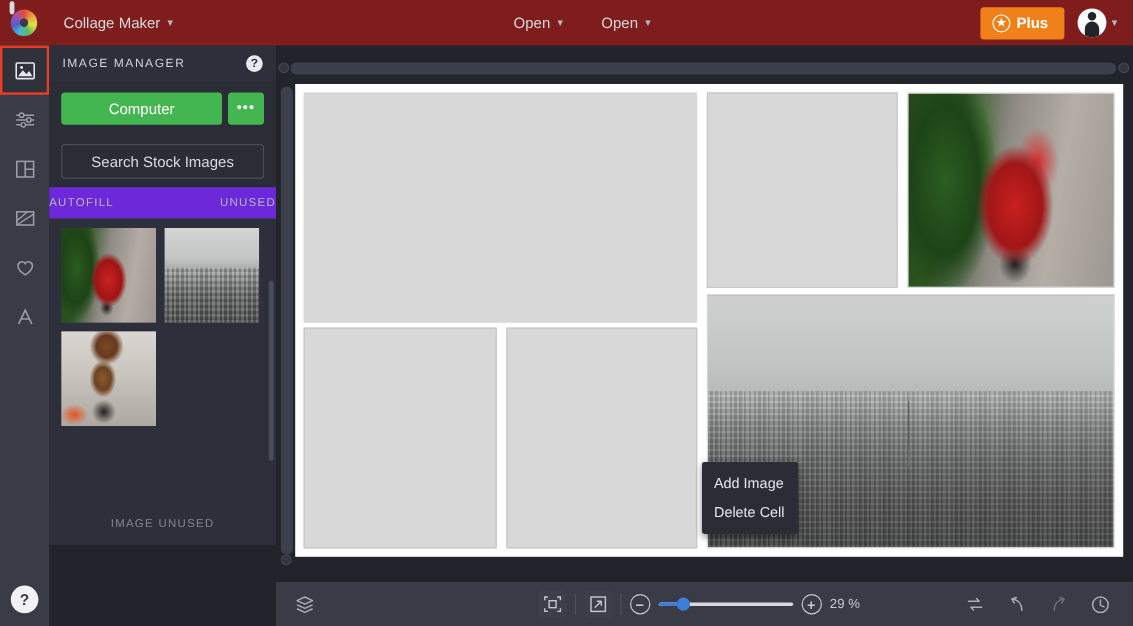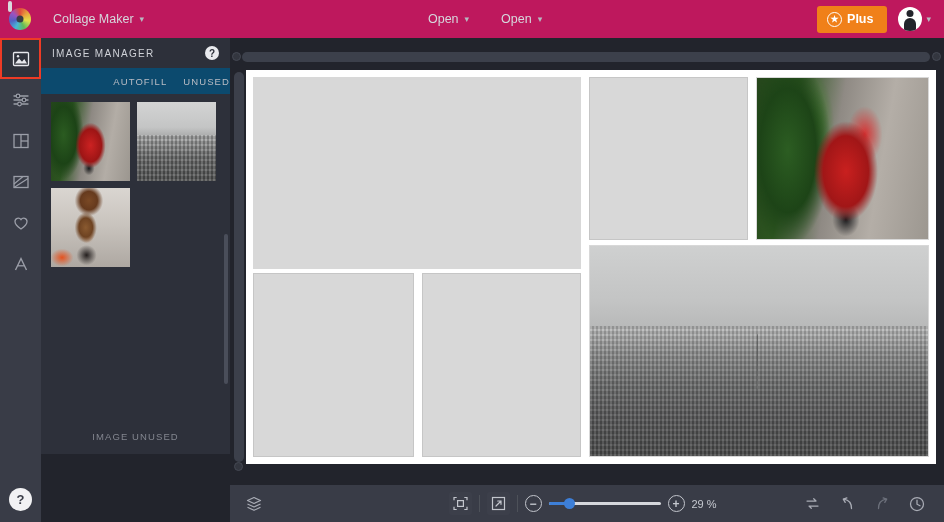--- a/index.html
+++ b/index.html
@@ -8,21 +8,21 @@
     overflow: hidden;
     background: #22242c;
     font-family: "Liberation Sans", sans-serif;
     -webkit-font-smoothing: antialiased;
   }
   .app { position: relative; width: 944px; height: 522px; }
 
   
   .header {
     position: absolute; left: 0; top: 0; width: 944px; height: 38px;
-    background: #be185d;
+    background: #7f1d1d;
     display: flex; align-items: center;
   }
   .logo-wrap { width: 40px; height: 38px; display: flex; align-items: center; justify-content: center; }
   .logo {
     width: 22px; height: 22px; border-radius: 50%; position: relative;
     background: conic-gradient(#e04b3c, #e8a33d, #e3e04a, #5fbb5a, #49b6d6, #5360c4, #9b52c0, #e04b3c);
   }
   .logo::after {
     content: ""; position: absolute; left: 50%; top: 50%;
     transform: translate(-50%,-50%);
@@ -118,22 +118,22 @@
     width: 30px; background: #44b651; border-radius: 3px;
     display: flex; align-items: center; justify-content: center;
     cursor: pointer; color: #fff; letter-spacing: 1px; font-size: 12px; padding-bottom:4px;
   }
   .stock-btn {
     height: 29px; border: 1px solid #4a4e5a; border-radius: 3px;
     display: flex; align-items: center; justify-content: center;
     color: #d7d9de; font-size: 12.5px; cursor: pointer;
   }
   .af-row {
-    display: flex; align-items: center; justify-content: flex-end; gap: 16px;
-    height: 26px; background: #0c4a6e;
+    display: flex; align-items: center; justify-content: space-between; gap: 16px;
+    height: 26px; background: #6d28d9;
   }
   .af-link { color: #b9bcc4; font-size: 9.5px; letter-spacing: 1.1px; cursor: pointer; }
   .thumbs {
     padding: 8px 10px 0 10px; display: flex; flex-wrap: wrap; gap: 7px;
     align-content: flex-start; height: 300px; overflow: hidden;
   }
   .thumb {
     width: 79px; height: 79px; cursor: pointer; overflow: hidden;
     position: relative; background: #3a3d48;
   }
@@ -387,21 +387,30 @@
     </div>
     <div class="help-btn">?</div>
   </div>
 
   <div class="panel">
     <div class="panel-hdr">
       <span class="panel-title">IMAGE MANAGER</span>
       <span class="qmark">?</span>
     </div>
 
-
+    <div class="panel-block">
+      <div class="btn-row">
+        <div class="green-btn">Computer</div>
+        <div class="green-sq">•••</div>
+      </div>
+    </div>
+
+    <div class="panel-block" style="padding-top:7px;padding-bottom:7px;">
+      <div class="stock-btn">Search Stock Images</div>
+    </div>
 
     <div class="af-row">
       <span class="af-link">AUTOFILL</span>
       <span class="af-link">UNUSED</span>
     </div>
 
     <div class="thumbs">
       <div class="thumb">
           <div class="t-scooter"></div>
         </div>
@@ -435,20 +444,24 @@
           </div>
           <div class="cell" style="left: 0%; top: 51.7%; width: 23.8%; height: 48.3%;"></div>
           <div class="cell" style="left: 25%; top: 51.7%; width: 23.5%; height: 48.3%;"></div>
           <div class="cell filled" style="left: 49.7%; top: 44.2%; width: 50.3%; height: 55.8%;">
             <div class="ph ph-paris"></div>
             <div class="eiffel"></div>
           </div>
         </div>
     </div>
 
+    <div class="ctx">
+      <div class="ctx-item">Add Image</div>
+      <div class="ctx-item">Delete Cell</div>
+    </div>
   </div>
 
   <div class="bottombar">
     <div class="bb-left">
       <div class="bb-icon">
         <svg width="18" height="18" viewBox="0 0 18 18">
           <path d="M9 2.5l6.5 3L9 8.5 2.5 5.5z" fill="none" stroke="currentColor" stroke-width="1.2" stroke-linejoin="round"></path>
           <path d="M2.5 9l6.5 3 6.5-3" fill="none" stroke="currentColor" stroke-width="1.2" stroke-linejoin="round"></path>
           <path d="M2.5 12.3l6.5 3 6.5-3" fill="none" stroke="currentColor" stroke-width="1.2" stroke-linejoin="round"></path>
         </svg>

